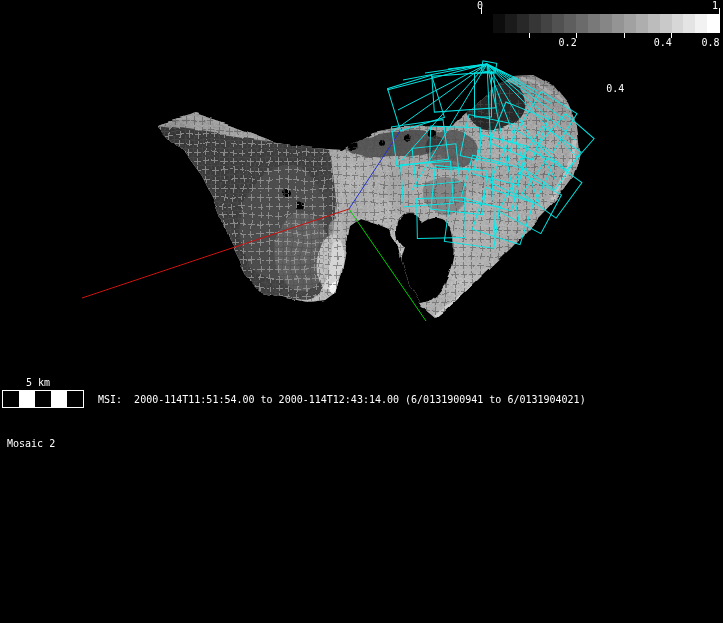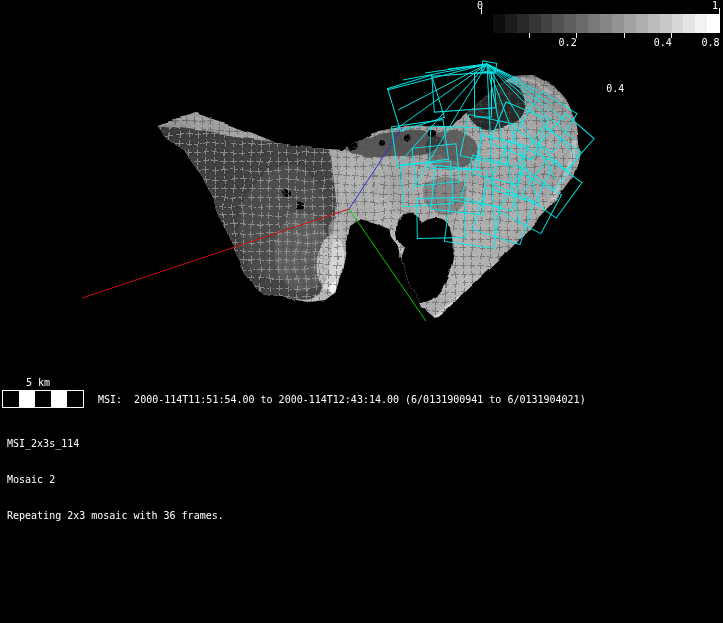--- a/index.html
+++ b/index.html
@@ -259,16 +259,14 @@
   <div></div>
     <div></div>
     <div></div>
     <div></div>
     <div></div>
 </div>
 
 <div id="status-line" class="abs mono10">MSI:  2000-114T11:51:54.00 to 2000-114T12:43:14.00 (6/0131900941 to 6/0131904021)</div>
 
 <div id="info-block" class="abs mono10">
-  <div>MSI_2x3s_114</div>
   <div>Mosaic 2</div>
-  <div>Repeating 2x3 mosaic with 36 frames.</div>
 </div>
 
 </body></html>

